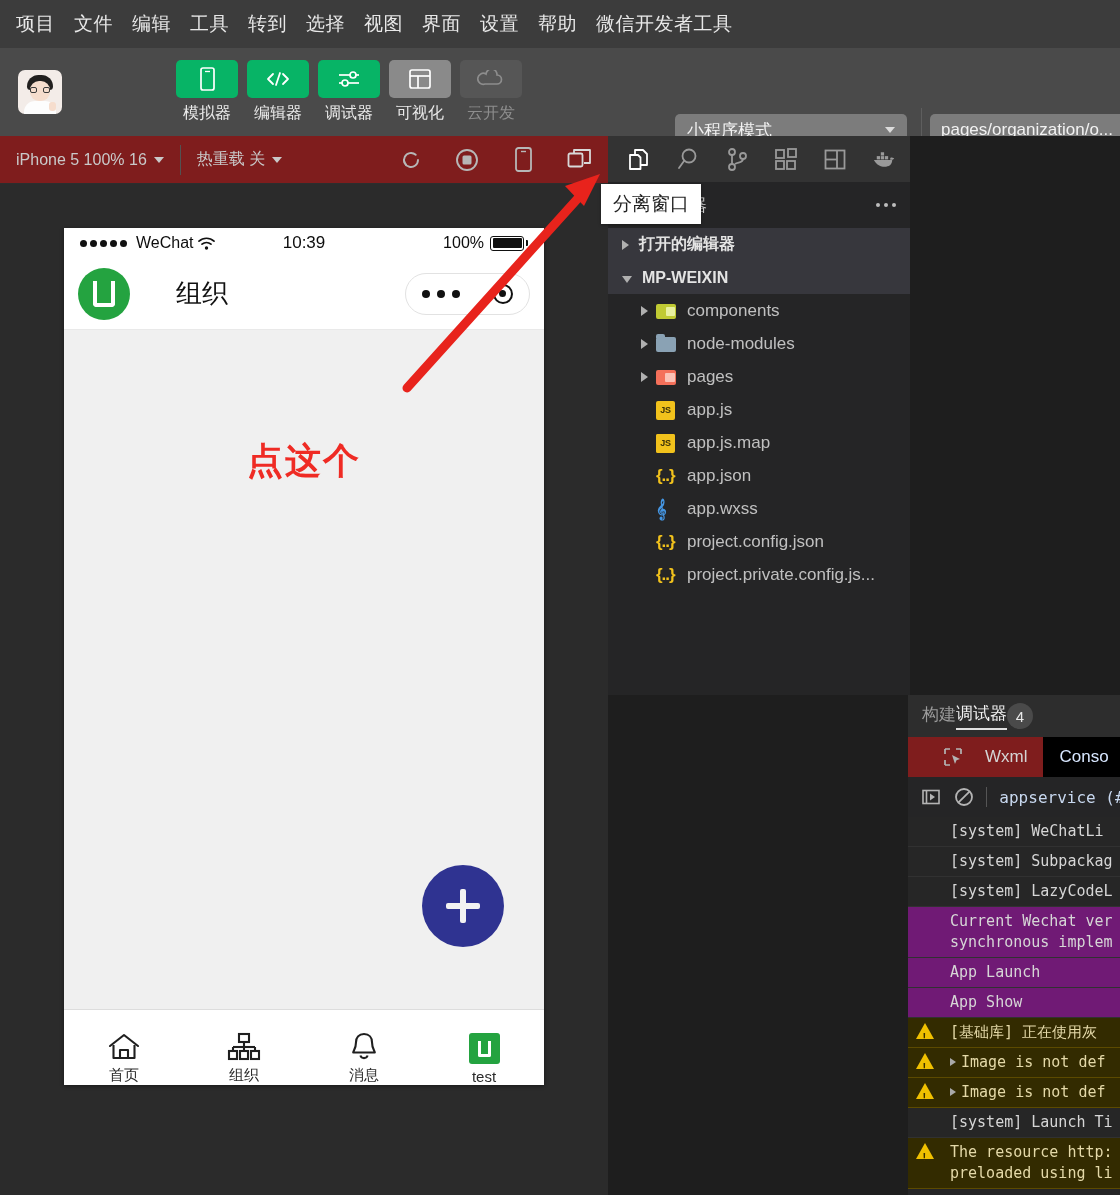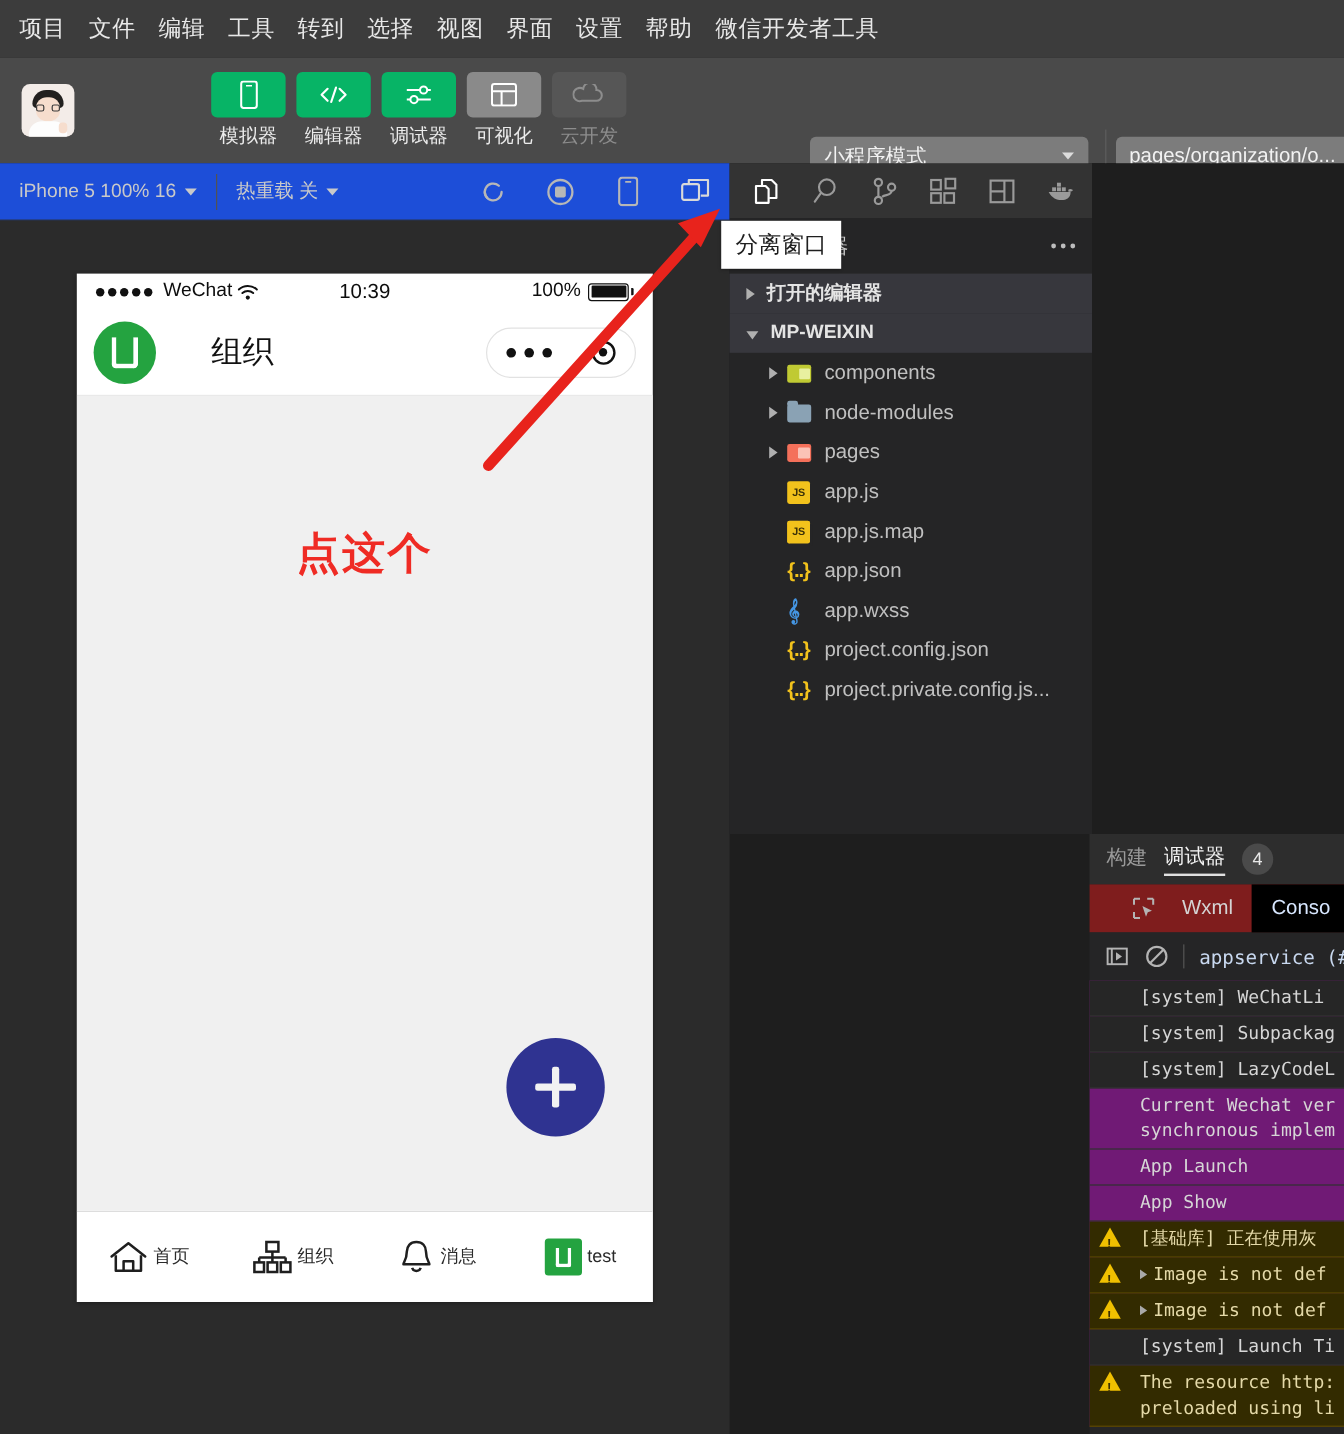--- a/index.html
+++ b/index.html
@@ -70,21 +70,21 @@
   .url-box {
     position: absolute; left: 930px; top: 66px; width: 200px; height: 32px;
     background: #7c7c7c; border-radius: 5px; display: flex; align-items: center;
     padding: 0 11px; overflow: hidden; cursor: text;
   }
   .url-box span { color: #f2f2f2; font-size: 17px; white-space: nowrap; }
 
   
   .devicebar {
     position: absolute; left: 0; top: 136px; width: 608px; height: 48px;
-    background: #1d4ed8; display: flex; align-items: center;
+    background: #7f1d1d; display: flex; align-items: center;
     border-bottom: 1px solid #2d2d2d;
   }
   .dev-sel { display: flex; align-items: center; height: 48px; padding: 0 16px; cursor: pointer; }
   .dev-sel span { color: #c9c9c9; font-size: 16px; white-space: nowrap; }
   .dev-sel .caret2 {
     margin-left: 7px; width: 0; height: 0;
     border-left: 5px solid transparent; border-right: 5px solid transparent;
     border-top: 6px solid #c9c9c9;
   }
   .dev-vdiv { width: 1px; height: 30px; background: #525252; }
@@ -154,22 +154,22 @@
     content: ''; position: absolute; background: #f2f2f2; border-radius: 2px;
   }
   .fab::before { width: 34px; height: 6px; }
   .fab::after  { width: 6px; height: 34px; }
 
   .tabbar {
     height: 76px; background: #fff; border-top: 1px solid #ddd;
     display: flex; flex: none;
   }
   .tabitem {
-    flex: 1; display: flex; flex-direction: row; align-items: center;
-    justify-content: center; gap: 4px; cursor: pointer;
+    flex: 1; display: flex; flex-direction: column; align-items: center;
+    justify-content: flex-end; gap: 4px; cursor: pointer;
   }
   .tab-lab { font-size: 15px; color: #2a2a2a; }
   .tab-logo {
     width: 31px; height: 31px; background: #24a340; border-radius: 3px;
     display: flex; align-items: center; justify-content: center;
   }
   .tab-logo i {
     width: 13px; height: 16px; border: 3px solid #fff; border-top: none;
     border-radius: 0 0 2px 2px; display: block;
   }
@@ -234,21 +234,21 @@
 
   
   .editor-blank {
     position: absolute; left: 910px; top: 136px; width: 210px; height: 559px; background: #1e1e1e;
   }
 
   
   .debugger {
     position: absolute; left: 908px; top: 695px; width: 212px; height: 500px; background: #252526;
   }
-  .dbg-tabs { height: 42px; display: flex; align-items: center; gap: 14px; padding-left: 14px; background:#2d2d2d; }
+  .dbg-tabs { height: 42px; display: flex; align-items: center; padding-left: 14px; background:#2d2d2d; }
   .dbg-tab { font-size: 17px; color: #9a9a9a; cursor: pointer; padding-bottom: 3px; }
   .dbg-tab.active { color: #f2f2f2; border-bottom: 2px solid #e0e0e0; }
   .dbg-badge {
     width: 26px; height: 26px; border-radius: 50%; background: #4a4a4a;
     color: #e8e8e8; font-size: 15px; display: flex; align-items: center; justify-content: center;
   }
   .dbg-subtabs { height: 40px; display: flex; align-items: center; background: #7f1d1d; padding-left: 29px; }
   .pick-ico { width:30px; display:flex; align-items:center; justify-content:center; cursor:pointer; margin:0 6px; }
   .sub-div { width: 1px; height: 20px; background: #555; }
   .sub-tab { font-size: 17px; color: #d4d4d4; padding: 0 16px; line-height: 40px; cursor: pointer; }

